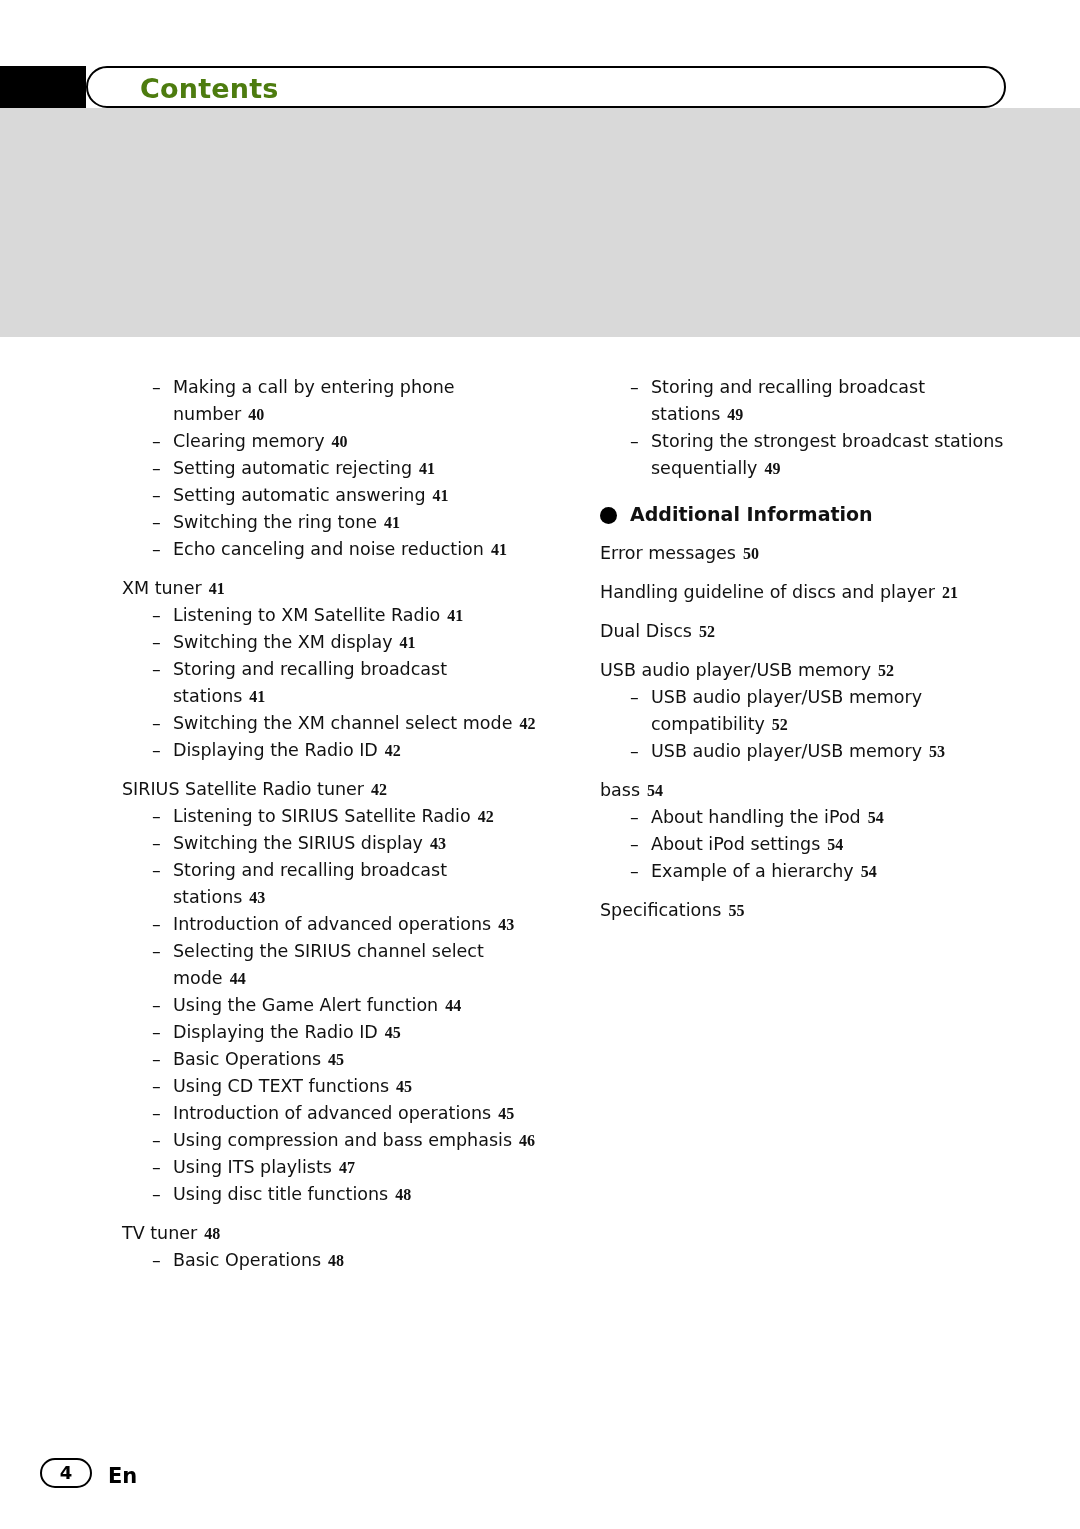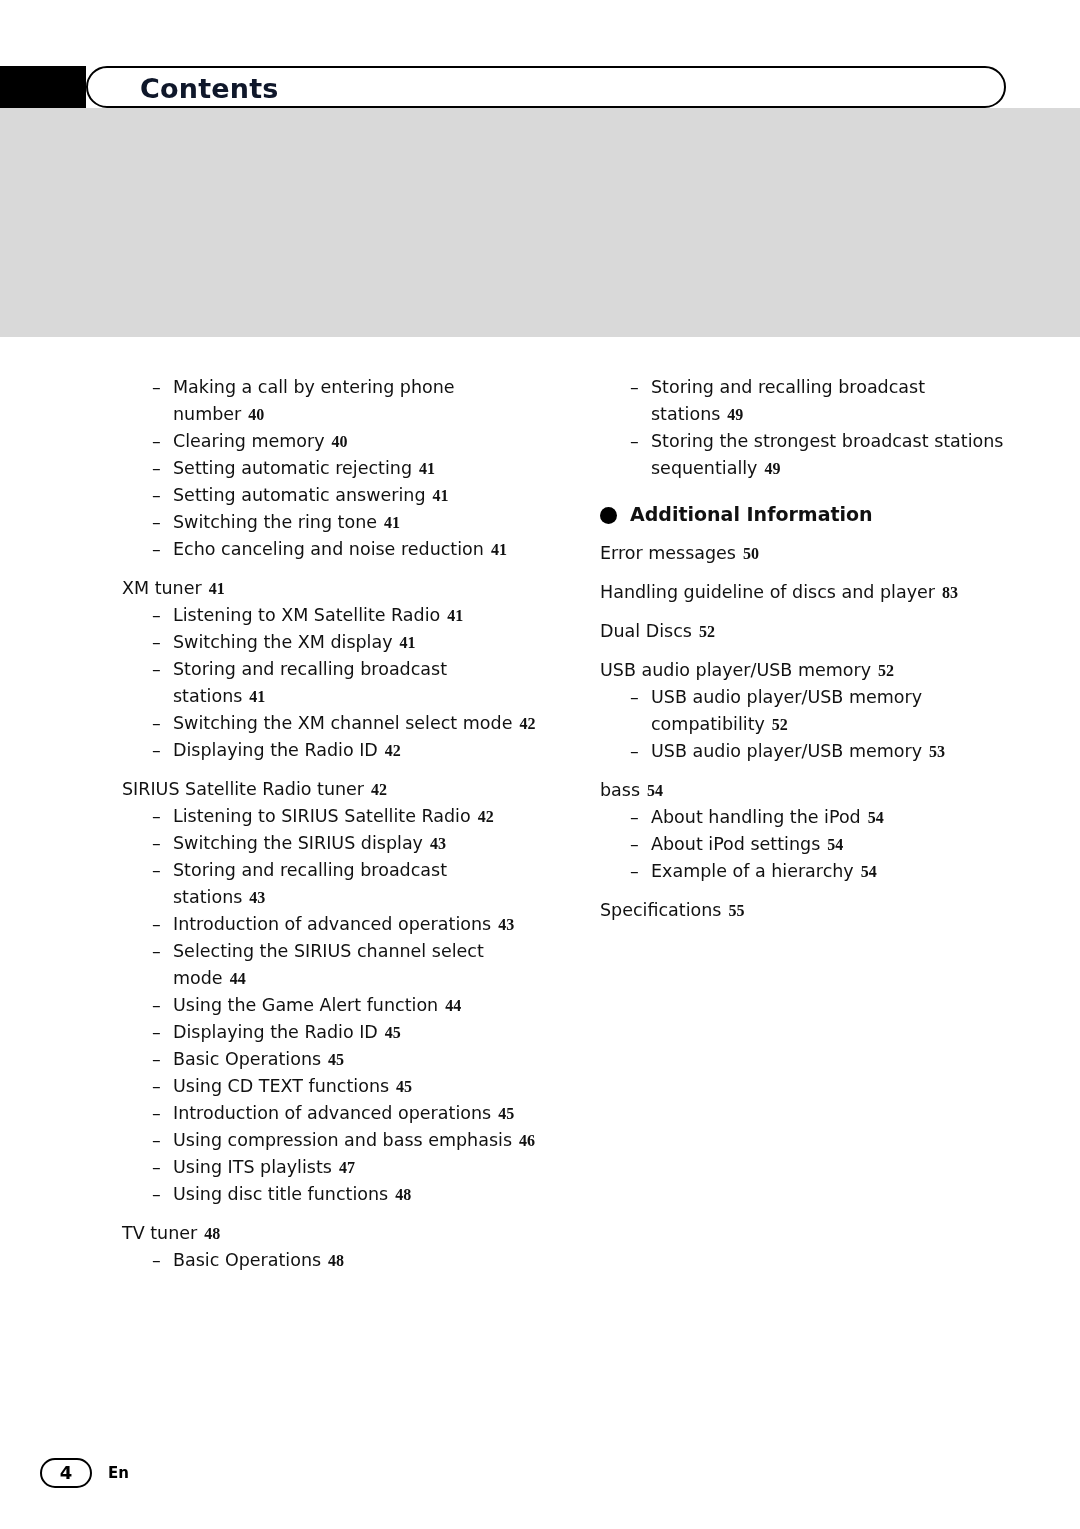--- a/index.html
+++ b/index.html
@@ -43,21 +43,21 @@
     background: #ffffff;
     box-sizing: border-box;
   }
   .header-title {
     position: absolute;
     left: 140px;
     top: 25px;
     font-size: 27px;
     font-weight: bold;
     letter-spacing: 0.2px;
-    color: #0f172a;
+    color: #4d7c0f;
   }
 
   
   .gray-band {
     position: absolute;
     left: 0;
     top: 108px;
     width: 1080px;
     height: 229px;
     background: #d9d9d9;
@@ -148,21 +148,21 @@
     box-sizing: border-box;
     text-align: center;
     line-height: 26px;
     font-size: 18px;
     font-weight: bold;
   }
   .lang {
     position: absolute;
     left: 68px;
     top: 6px;
-    font-size: 15px;
+    font-size: 21px;
     font-weight: bold;
   }
 </style>
 </head>
 <body>
 
 <div class="header">
   <div class="header-blackbar"></div>
   <div class="header-pill"></div>
   <div class="header-title">Contents</div>
@@ -280,21 +280,21 @@
     <div class="entry lvl2">
       <span class="dash">–</span>
       <span class="txt">Storing and recalling broadcast stations<span class="pg">49</span></span>
     </div>
     <div class="entry lvl2">
       <span class="dash">–</span>
       <span class="txt">Storing the strongest broadcast stations sequentially<span class="pg">49</span></span>
     </div>
     <div class="section-head"><span class="bullet"></span><span>Additional Information</span></div>
     <div class="entry lvl1"><span>Error messages</span><span class="pg">50</span></div>
-    <div class="entry lvl1"><span>Handling guideline of discs and player</span><span class="pg">83</span></div>
+    <div class="entry lvl1"><span>Handling guideline of discs and player</span><span class="pg">21</span></div>
     <div class="entry lvl1"><span>Dual Discs</span><span class="pg">52</span></div>
     <div class="entry lvl1"><span>USB audio player/USB memory</span><span class="pg">52</span></div>
     <div class="entry lvl2">
       <span class="dash">–</span>
       <span class="txt">USB audio player/USB memory compatibility<span class="pg">52</span></span>
     </div>
     <div class="entry lvl2">
       <span class="dash">–</span>
       <span class="txt">USB audio player/USB memory<span class="pg">53</span></span>
     </div>

